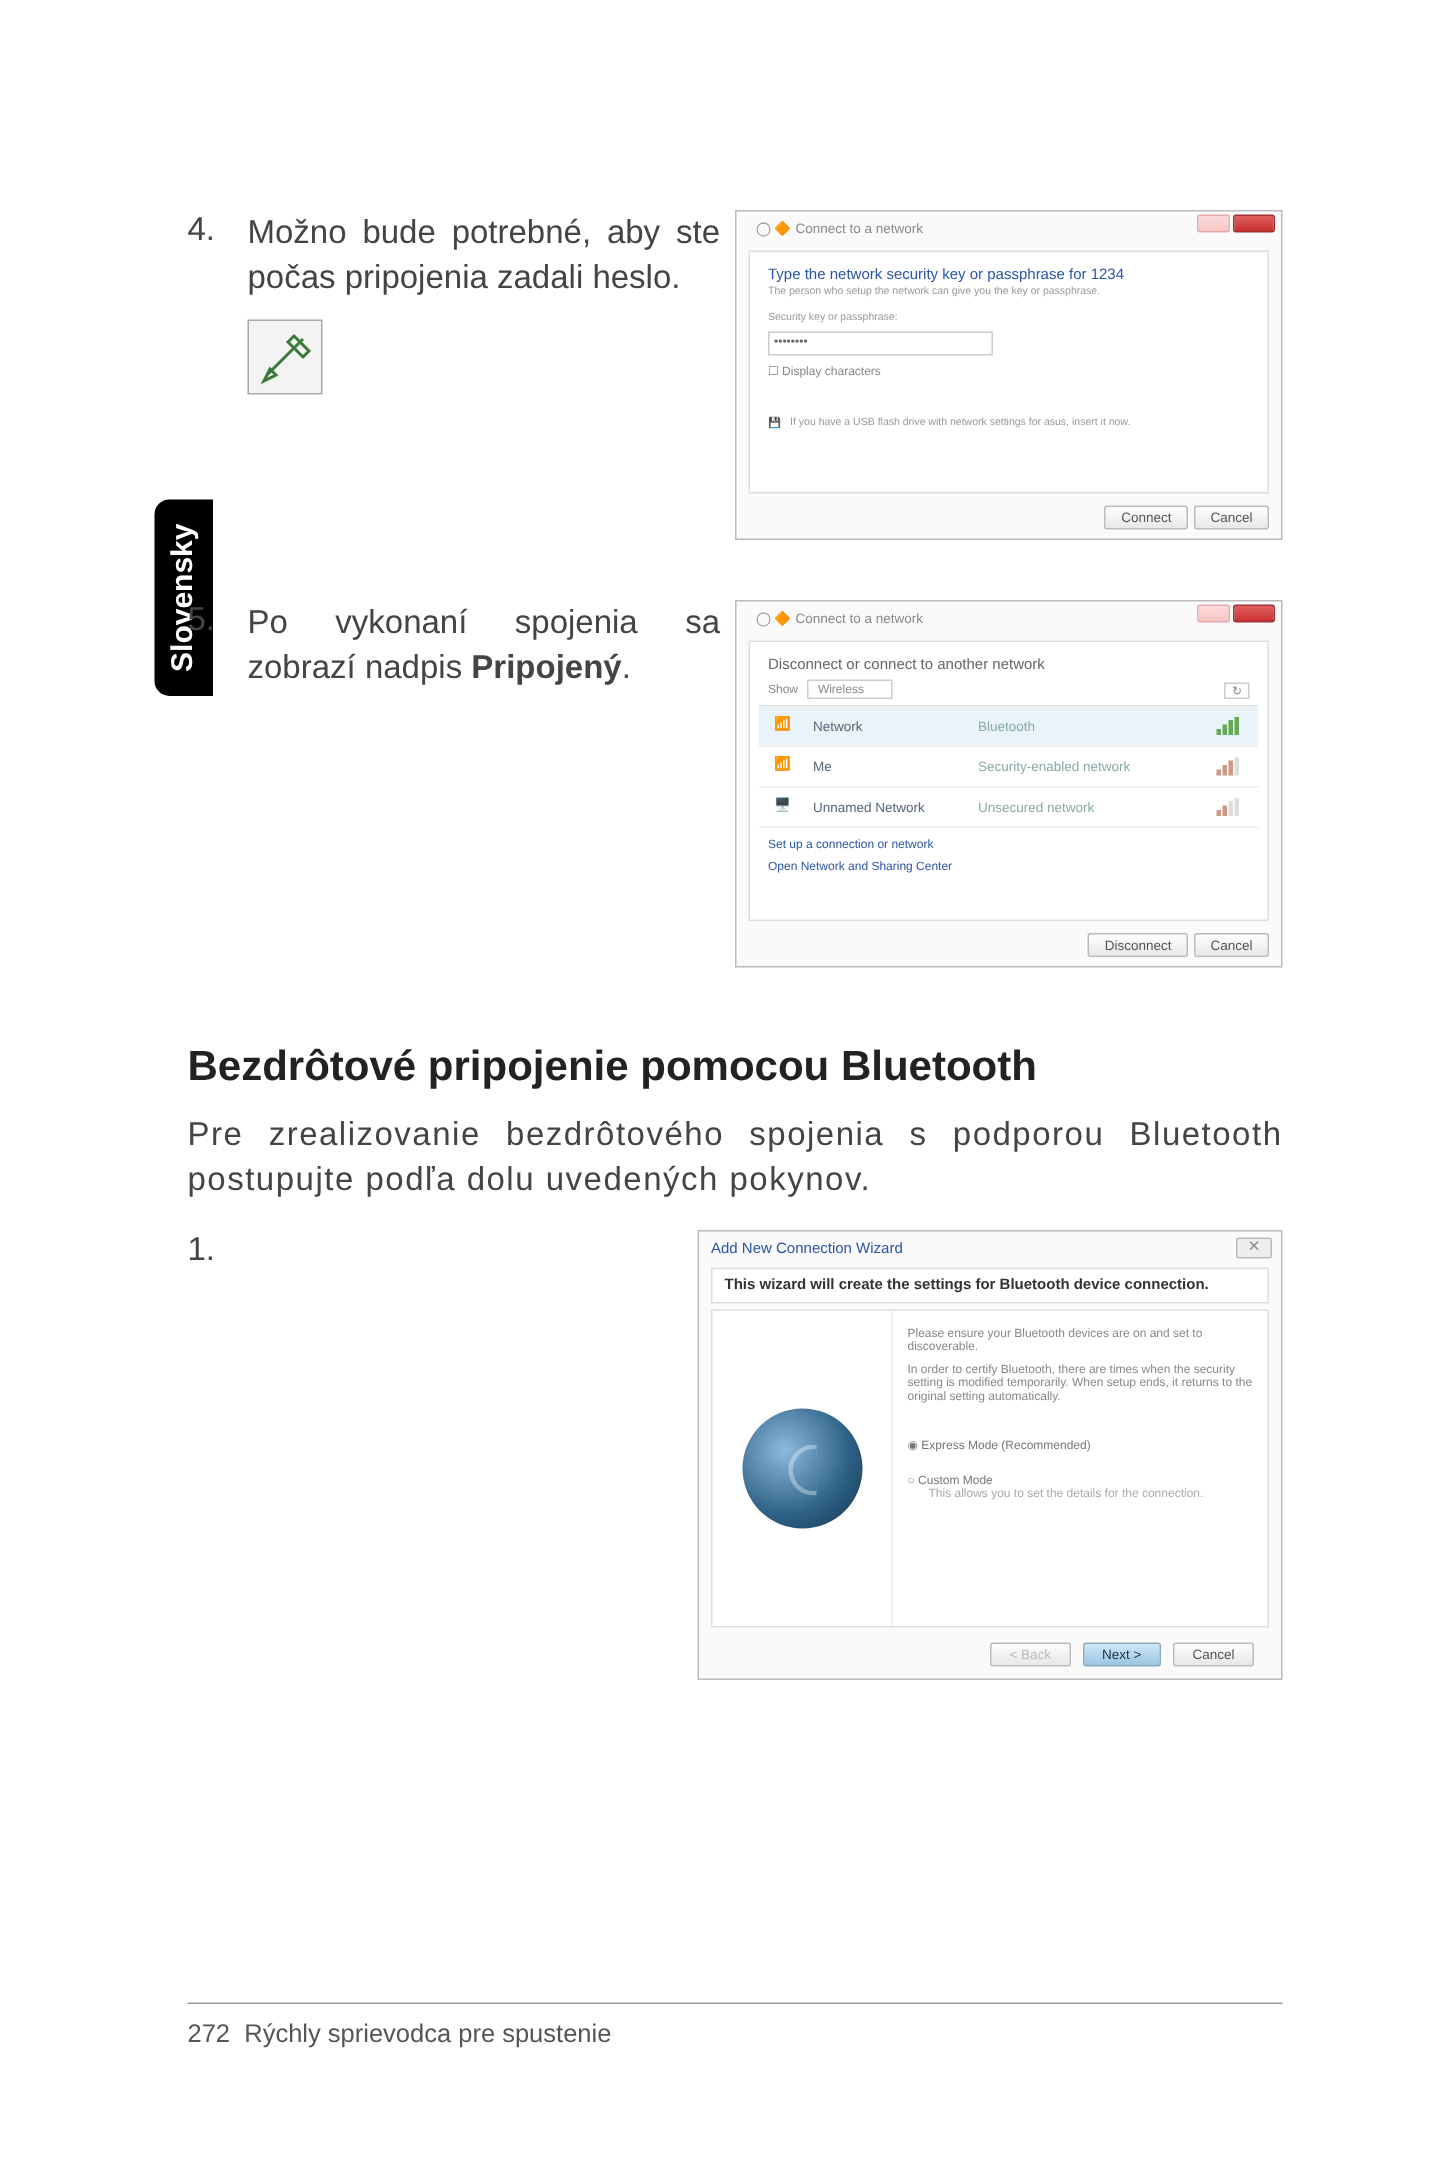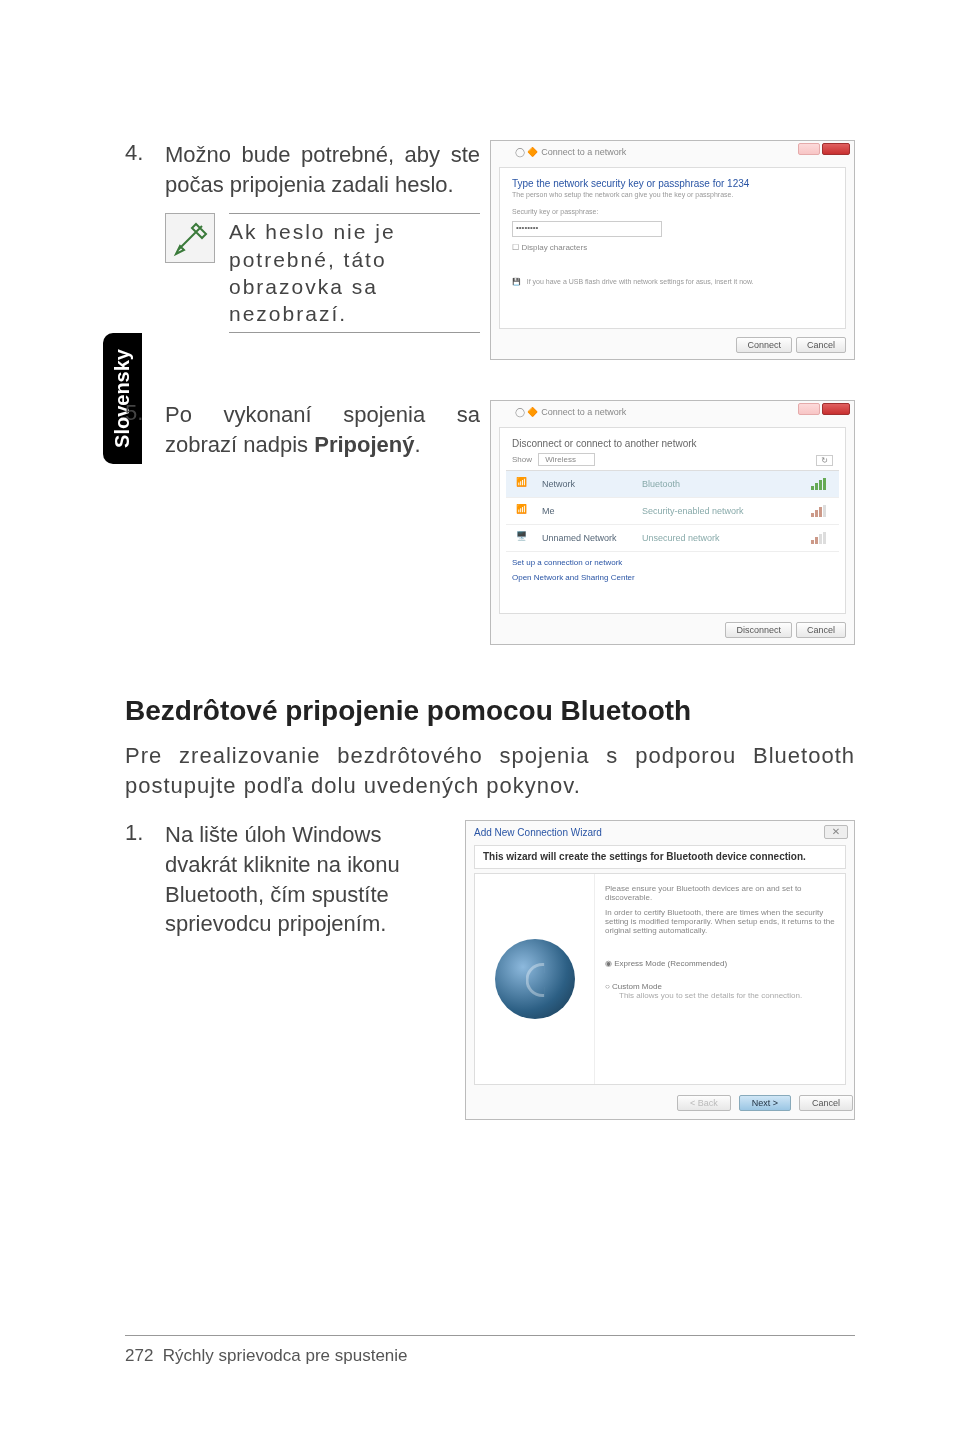--- a/index.html
+++ b/index.html
@@ -90,21 +90,21 @@
     .section5-img {
       width: 365px;
       height: 245px;
       border: 1px solid #bbb;
       background: #fafafa;
       position: relative;
       margin-left: 10px;
     }
     .dlg-title {
       position: absolute;
-      left: 24px;
+      left: 13px;
       right: 8px;
       top: 6px;
       height: 18px;
       font-size: 9px;
       color: #888;
     }
     .dlg-close-tags {
       position: absolute; right: 4px; top: 2px; display: flex; gap: 2px;
     }
     .tag-min { width: 22px; height: 12px; background: linear-gradient(#fcdada,#f8c5c5); border: 1px solid #e5aaaa; border-radius: 2px;}
@@ -114,21 +114,21 @@
       border: 1px solid #ddd; background: #fff;
     }
     .blue-head { font-size: 10px; color: #2a55a5; margin: 10px 12px 2px; }
     .grey-small { font-size: 7px; color: #999; margin: 2px 12px; }
     .inputish { margin: 6px 12px; height: 16px; border: 1px solid #ccc; width: 150px; font-size: 8px; color: #666; padding: 1px 3px;}
     .check-line { margin: 4px 12px; font-size: 8px; color: #888; }
     .dlg-buttons { position: absolute; right: 8px; bottom: 6px; display: flex; gap: 4px; }
     .dlg-btn { border: 1px solid #bbb; font-size: 9px; padding: 2px 10px; background: linear-gradient(#fefefe,#e8e8e8); border-radius: 2px; color: #555;}
     .net-row { display: flex; align-items: center; padding: 6px 10px; border-bottom: 1px solid #eee; font-size: 9px; color: #777;}
     .net-icon { width: 16px; height: 14px; margin-right: 10px; }
-    .net-name { width: 100px; color: #567; }
+    .net-name { width: 110px; color: #567; }
     .net-status { flex: 1; color: #8aa; }
     .bars { width: 18px; height: 12px; display: flex; align-items: flex-end; gap: 1px; }
     .bars span { width: 3px; background: #6a5; }
     .link-blue { color: #2a55a5; font-size: 8px; margin: 6px 12px 0; display: block; text-decoration: none;}
 
     .heading {
       font-size: 28px;
       font-weight: bold;
       color: #222;
       margin-top: 50px;
@@ -150,21 +150,21 @@
     }
     .wiz-head { position: absolute; left: 8px; right: 40px; top: 6px; font-size: 10px; color: #2a55a5;}
     .wiz-close { position: absolute; right: 6px; top: 4px; width: 24px; height: 14px; border: 1px solid #bbb; border-radius: 2px; background: #eee; font-size: 10px; color: #888; text-align: center; line-height: 12px;}
     .wiz-white { position: absolute; left: 8px; right: 8px; top: 24px; height: 24px; background: #fff; border: 1px solid #ddd; font-size: 10px; font-weight: bold; color: #333; padding: 5px 8px;}
     .wiz-body { position: absolute; left: 8px; right: 8px; top: 52px; bottom: 34px; border: 1px solid #ddd; background: #fff; display: flex;}
     .wiz-img { width: 120px; height: 100%; border-right: 1px solid #eee; display: flex; align-items: center; justify-content: center; }
     .wiz-img-circ { width: 80px; height: 80px; border-radius: 50%; background: radial-gradient(circle at 35% 35%, #8db9dd 0%, #2c5f84 60%, #17344a 100%); position: relative;}
     .wiz-img-circ::after{content:''; position:absolute; left:50%; top:30%; width:16px; height:28px; border: 3px solid rgba(255,255,255,0.35); border-right: none; border-radius: 30px 0 0 30px; transform: translateX(-50%);}
     .wiz-text { flex: 1; padding: 10px 10px; font-size: 8px; color: #777;}
     .wiz-text .pl { color: #888; margin-bottom: 6px; display: block;}
-    .wiz-buttons { position: absolute; right: 1px; bottom: 8px; display: flex; gap: 8px;}
+    .wiz-buttons { position: absolute; right: 18px; bottom: 8px; display: flex; gap: 8px;}
     .wiz-btn { border: 1px solid #bbb; font-size: 9px; padding: 2px 12px; border-radius: 2px; background: linear-gradient(#fdfdfd,#e7e7e7); color: #555;}
     .wiz-btn.primary { background: linear-gradient(#cfe6f6,#9bc6e4); border-color: #8ab; color: #234;}
 
     .footer {
       position: absolute;
       bottom: 72px;
       left: 125px;
       width: 730px;
       border-top: 1px solid #999;
       padding-top: 10px;
@@ -184,21 +184,20 @@
       <div class="item-row">
         <div class="item-num">4.</div>
         <div class="item-text">Možno bude potrebné, aby ste počas pripojenia zadali heslo.</div>
       </div>
       <div class="note-row">
         <div class="note-icon">
           <svg width="38" height="38" viewBox="0 0 38 38">
             <path d="M6 30 L30 6 M24 4 L34 14 L30 18 L20 8 Z M4 34 L8 26 L12 30 Z" stroke="#3a7a3a" stroke-width="2" fill="none"></path>
           </svg>
         </div>
-        <div class="note-text">Ak heslo nie je potrebné, táto obrazovka sa nezobrazí.</div>
       </div>
     </div>
     <div class="section4-img">
       <div class="dlg-close-tags">
         <div class="tag-min"></div>
         <div class="tag-close"></div>
       </div>
       <div class="dlg-title">◯ 🔶 <span>Connect to a network</span></div>
       <div class="dlg-body">
         <div class="blue-head">Type the network security key or passphrase for 1234</div>
@@ -285,21 +284,20 @@
     </div>
   </div>
 
   <div class="heading">Bezdrôtové pripojenie pomocou Bluetooth</div>
   <div class="para">Pre zrealizovanie bezdrôtového spojenia s podporou Bluetooth postupujte podľa dolu uvedených pokynov.</div>
 
   <div class="section-bt">
     <div class="section-bt-left">
       <div class="item-row">
         <div class="item-num">1.</div>
-        <div class="item-text" style="text-align:left; letter-spacing:0;">Na lište úloh Windows dvakrát kliknite na ikonu Bluetooth, čím spustíte sprievodcu pripojením.</div>
       </div>
     </div>
     <div class="section-bt-img">
       <div class="wiz-head">Add New Connection Wizard</div>
       <div class="wiz-close">✕</div>
       <div class="wiz-white">This wizard will create the settings for Bluetooth device connection.</div>
       <div class="wiz-body">
         <div class="wiz-img">
           <div class="wiz-img-circ"></div>
         </div>

